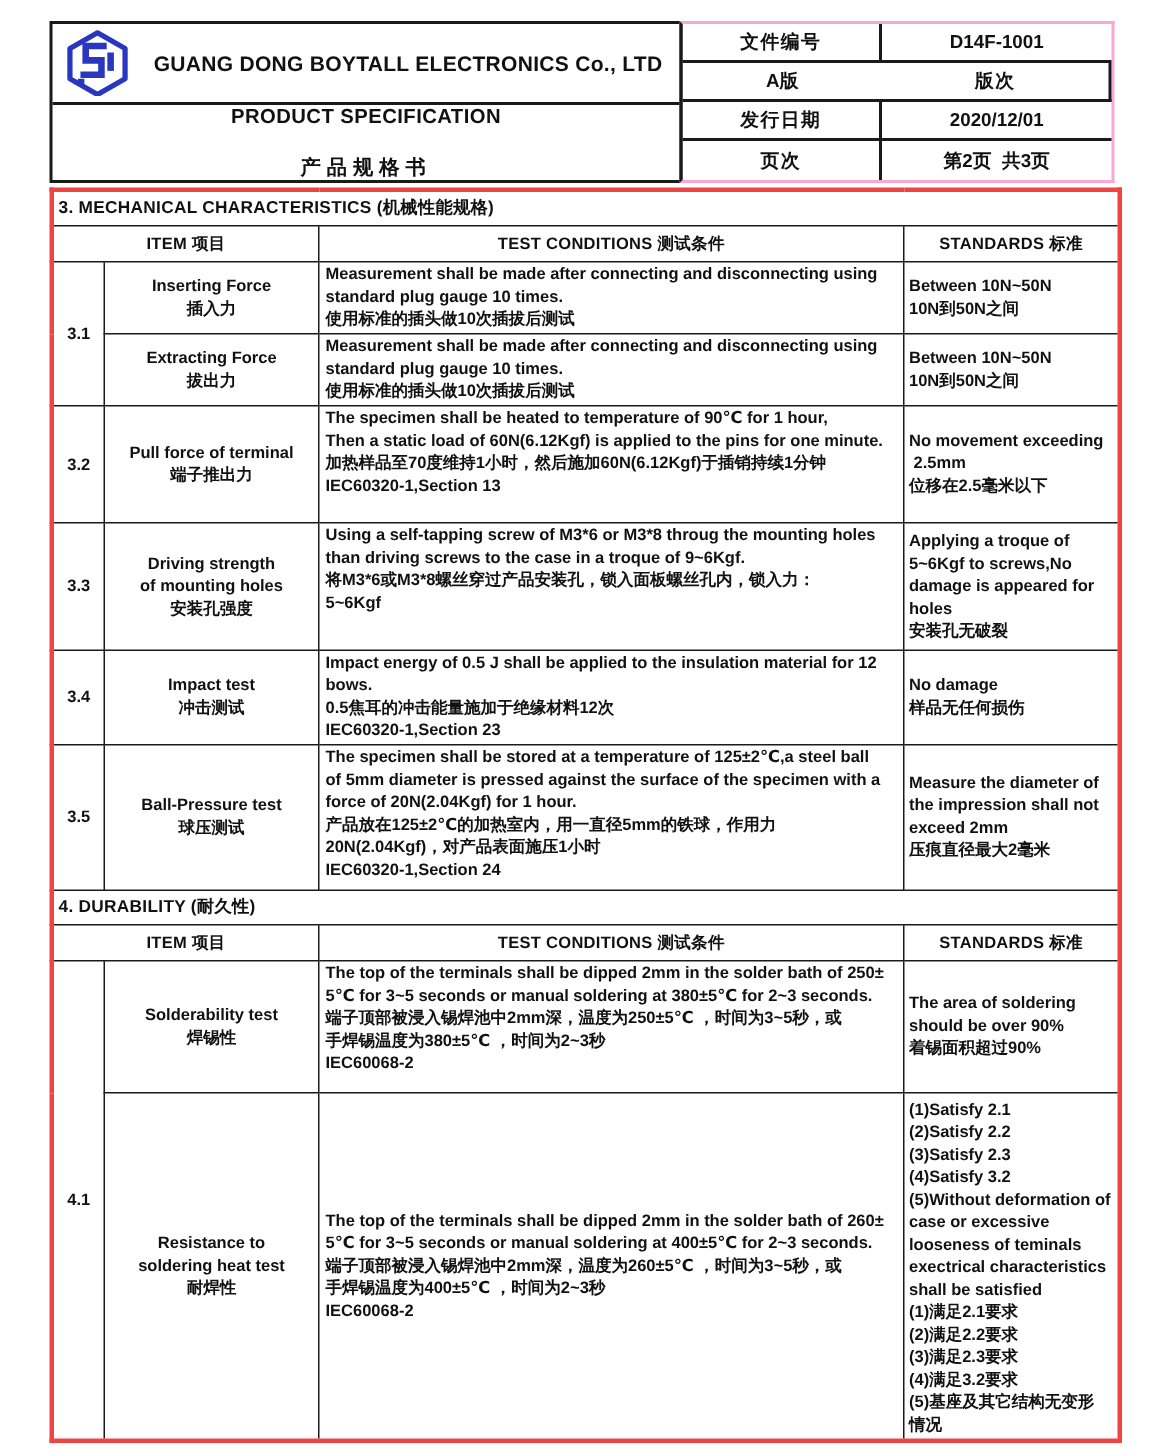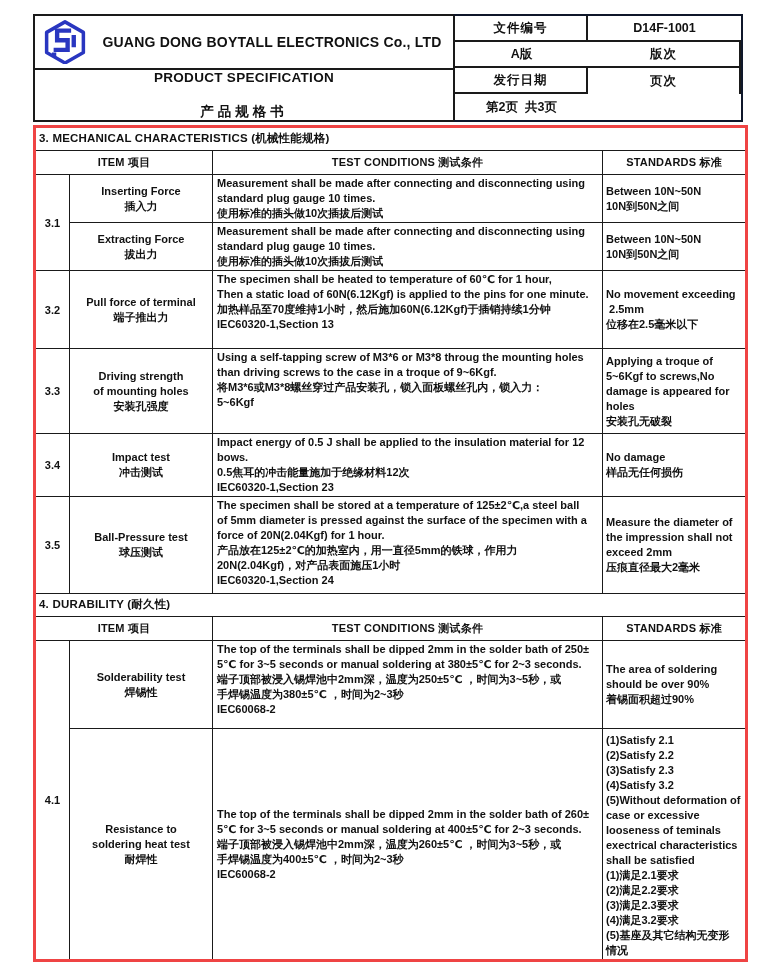--- a/index.html
+++ b/index.html
@@ -11,21 +11,21 @@
   .header{display:flex;width:712px;box-sizing:border-box;}
   .hleft{width:422px;box-sizing:border-box;border:2px solid #1a1a1a;}
   .hleft .r1{height:52px;border-bottom:2px solid #1a1a1a;display:flex;align-items:center;}
   .logo{margin:0 5px 0 9px;flex:0 0 auto;}
   .cotext{flex:1;text-align:center;}
   .co-en{font-size:14px;font-weight:700;letter-spacing:.2px;}
   .co-cn{font-size:14px;font-weight:700;letter-spacing:3px;margin-top:2px;}
   .hleft .r2{height:50px;display:flex;flex-direction:column;justify-content:center;align-items:center;}
   .t-en{font-size:13.5px;font-weight:700;letter-spacing:.3px;}
   .t-cn{font-size:13.5px;font-weight:700;letter-spacing:4px;margin-top:18px;}
-  .hright{width:290px;box-sizing:border-box;border:2px solid #0f172a;border-left:2px solid #1a1a1a;margin-left:-2px;
+  .hright{width:290px;box-sizing:border-box;border:2px solid #f9a8d4;border-left:2px solid #1a1a1a;margin-left:-2px;
           display:grid;grid-template-columns:133px 1fr;grid-auto-rows:26px;}
   .icell{display:flex;align-items:center;justify-content:center;font-size:12.5px;font-weight:700;
          border-bottom:2px solid #1a1a1a;white-space:pre-wrap;}
   .ilabel{border-right:2px solid #1a1a1a;letter-spacing:1px;}
   .icell.last{border-bottom:none;}
 
   
   table.spec{margin-top:3px;width:712px;border-collapse:collapse;table-layout:fixed;
              border:3px solid #ef4444;}
   table.spec td{border:1px solid #1a1a1a;box-sizing:border-box;overflow:hidden;}
@@ -63,20 +63,21 @@
           <div class="t-en">PRODUCT SPECIFICATION</div>
           <div class="t-cn">产品规格书</div>
         </div>
       </div>
       <div class="hright">
         <div class="icell ilabel">文件编号</div>
         <div class="icell">D14F-1001</div>
         <div class="icell">A版</div>
         <div class="icell ilabel">版次</div>
         <div class="icell ilabel">发行日期</div>
+        <div class="icell">2020/12/01</div>
         <div class="icell ilabel last">页次</div>
         <div class="icell last">第2页  共3页</div>
       </div>
     </div>
 
     <table class="spec">
       <colgroup>
         <col style="width:35px">
           <col style="width:143px">
           <col style="width:390px">
@@ -122,21 +123,21 @@
               <div class="ln">10N到50N之间</div>
             </td>
           </tr>
           <tr style="height: 78px;">
             <td class="num">3.2</td>
             <td class="item">
               <div class="ln">Pull force of terminal</div>
               <div class="ln">端子推出力</div>
             </td>
             <td class="cond">
-              <div class="ln">The specimen shall be heated to temperature of 60℃ for 1 hour,</div>
+              <div class="ln">The specimen shall be heated to temperature of 90℃ for 1 hour,</div>
               <div class="ln">Then a static load of 60N(6.12Kgf) is applied to the pins for one minute.</div>
               <div class="ln">加热样品至70度维持1小时，然后施加60N(6.12Kgf)于插销持续1分钟</div>
               <div class="ln">IEC60320-1,Section 13</div>
             </td>
             <td class="std">
               <div class="ln">No movement exceeding</div>
               <div class="ln"> 2.5mm</div>
               <div class="ln">位移在2.5毫米以下</div>
             </td>
           </tr>

